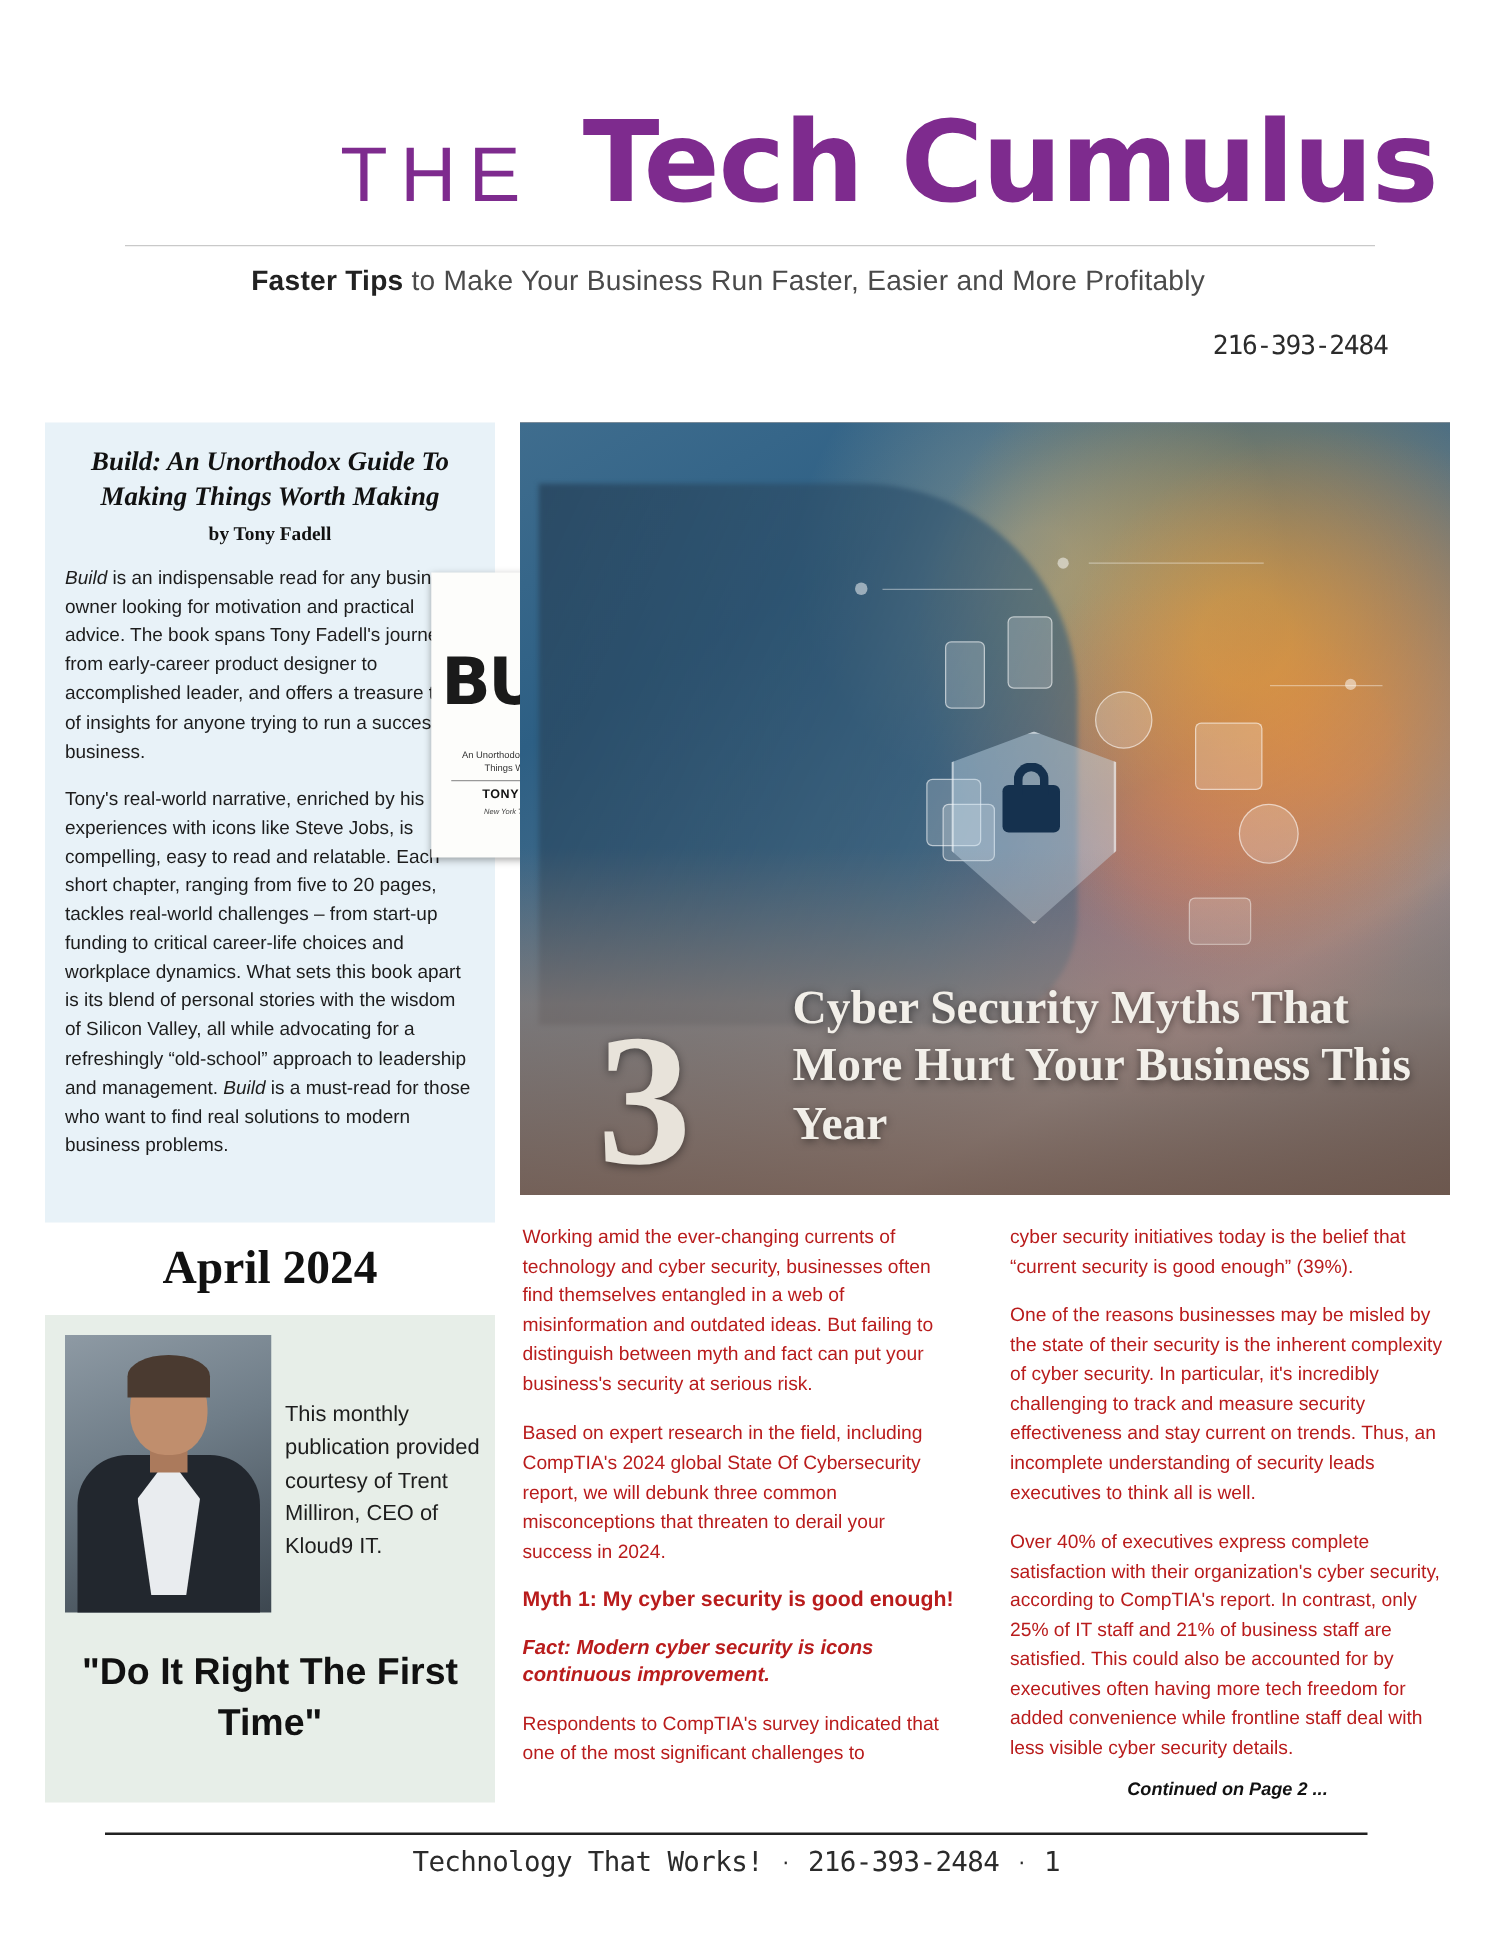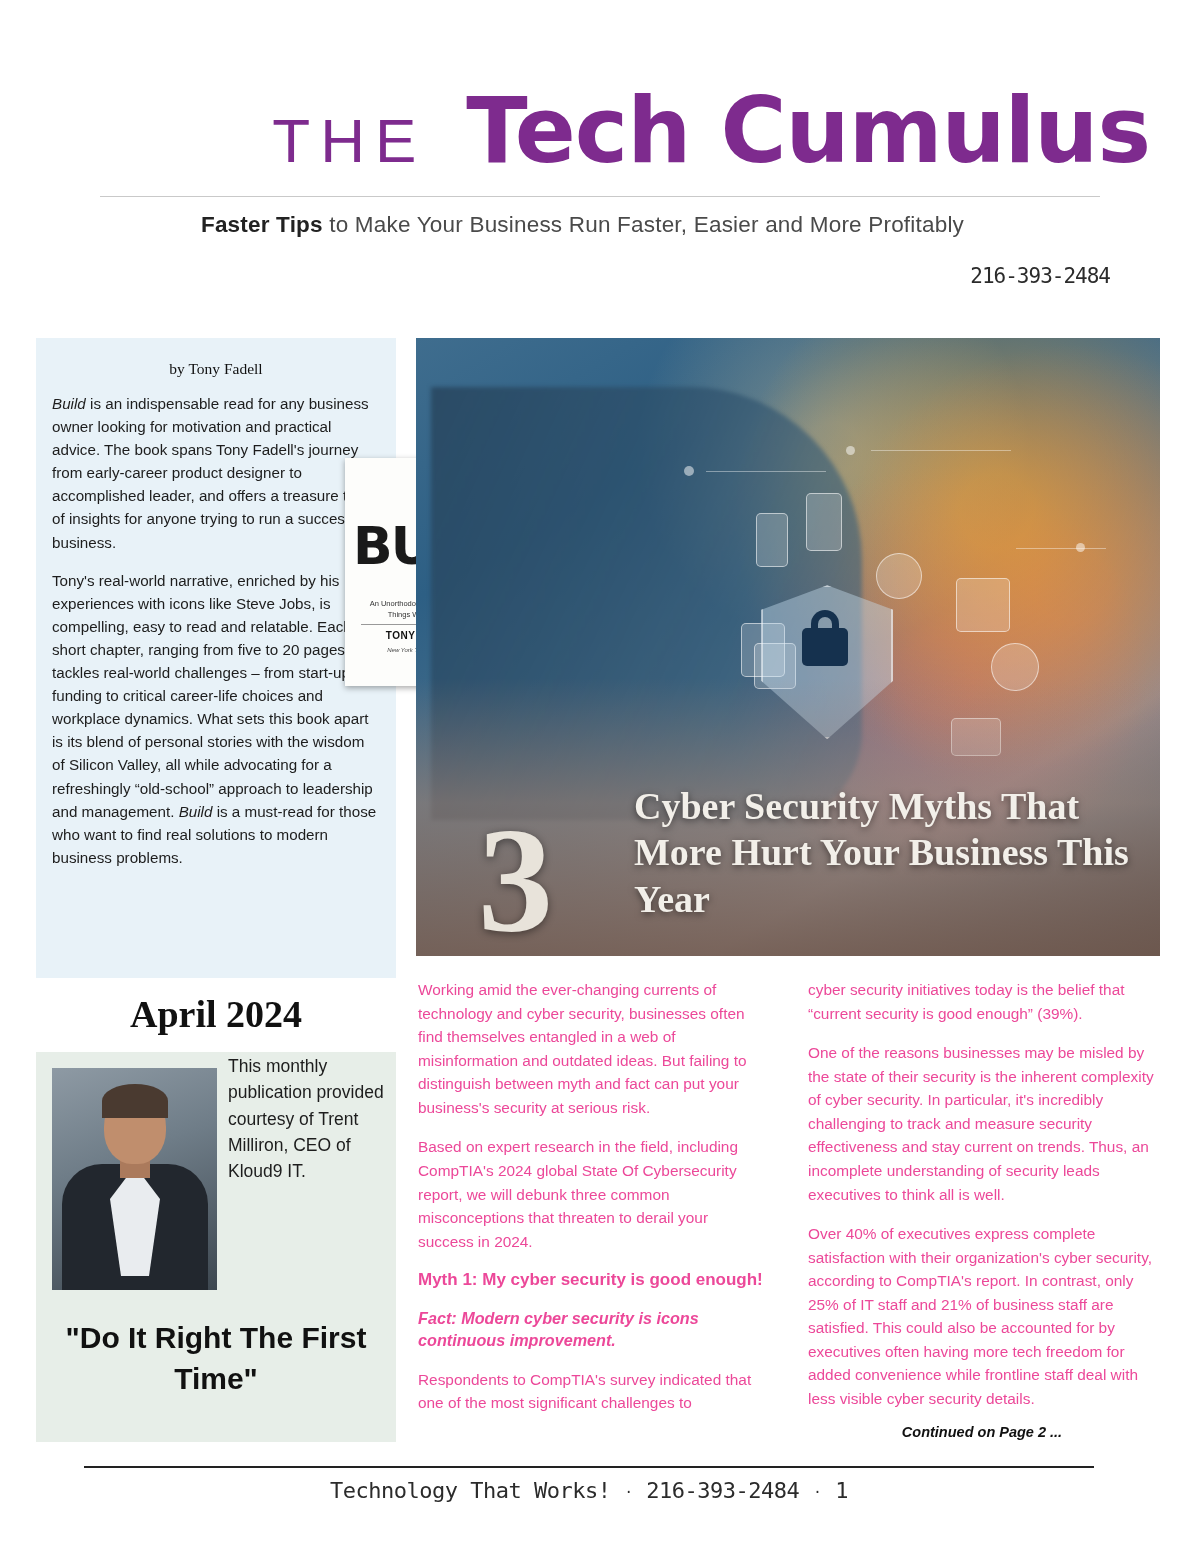--- a/index.html
+++ b/index.html
@@ -92,21 +92,21 @@
     font-weight: 700;
     font-style: italic;
     font-size: 21.5px;
     line-height: 1.28;
     text-align: center;
     color: #111;
     margin: 4px 0 0 0;
   }
   .book-author {
     font-family: "Liberation Serif", serif;
-    font-weight: 400;
+    font-weight: 700;
     font-size: 15.5px;
     text-align: center;
     margin-top: 8px;
     color: #111;
   }
   .book-body {
     font-size: 15.2px;
     line-height: 1.52;
     color: #1d1d1d;
     margin-top: 14px;
@@ -251,21 +251,21 @@
     position: absolute;
     left: 68px;
     top: 86px;
     width: 30px;
     height: 24px;
     background: #ab7a5c;
   }
   .profile-text {
     position: absolute;
     left: 228px;
-    top: 1053px;
+    top: 1118px;
     width: 160px;
     font-size: 17.5px;
     line-height: 1.5;
     color: #1d1d1d;
   }
   .motto {
     position: absolute;
     left: 46px;
     top: 1318px;
     width: 340px;
@@ -392,21 +392,21 @@
     text-shadow: 0 2px 7px rgba(0,0,0,.5);
   }
 
   
   .col {
     position: absolute;
     top: 978px;
     width: 348px;
     font-size: 15.4px;
     line-height: 1.53;
-    color: #ec4899;
+    color: #b91c1c;
   }
   .col-left { left: 418px; }
   .col-right { left: 808px; }
   .col p { margin: 0 0 16px 0; }
   .myth-head {
     font-weight: 700;
     font-size: 17px;
     line-height: 1.35;
     margin: 0 0 16px 0;
   }
@@ -458,20 +458,21 @@
     <span class="mast-the">THE</span><span class="mast-main">Tech Cumulus</span>
   </div>
   <div class="mast-rule"></div>
   <div class="mast-tagline">
     <b>Faster Tips</b><span> to Make Your Business Run Faster, Easier and More Profitably</span>
   </div>
   <div class="mast-phone">216-393-2484</div>
 </div>
 
 <div class="book-box">
+  <div class="book-title">Build: An Unorthodox Guide To Making Things Worth Making</div>
   <div class="book-author">by Tony Fadell</div>
   <div class="book-body">
     <p><i>Build</i><span> is an indispensable read for any business owner looking for motivation and practical advice. The book spans Tony Fadell's journey from early-career product designer to accomplished leader, and offers a treasure trove of insights for anyone trying to run a successful business.</span></p>
     <p><span>Tony's real-world narrative, enriched by his experiences with icons like Steve Jobs, is compelling, easy to read and relatable. Each short chapter, ranging from five to 20 pages, tackles real-world challenges – from start-up funding to critical career-life choices and workplace dynamics. What sets this book apart is its blend of personal stories with the wisdom of Silicon Valley, all while advocating for a refreshingly “old-school” approach to leadership and management. </span><i>Build</i><span> is a must-read for those who want to find real solutions to modern business problems.</span></p>
   </div>
 </div>
 
 <div class="book-cover">
   <div class="bc-word">BUILD</div>
   <div class="bc-spine"></div>

